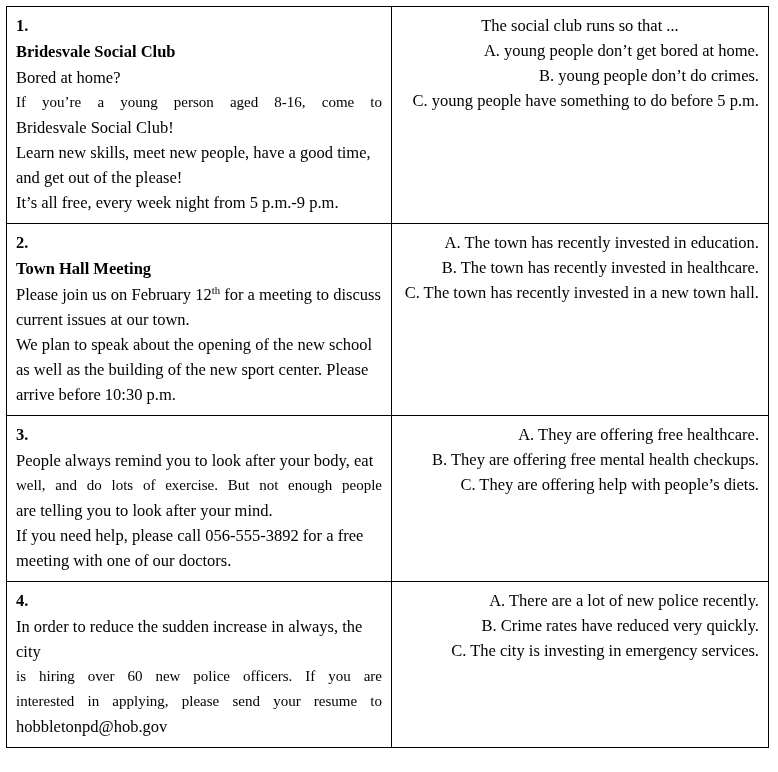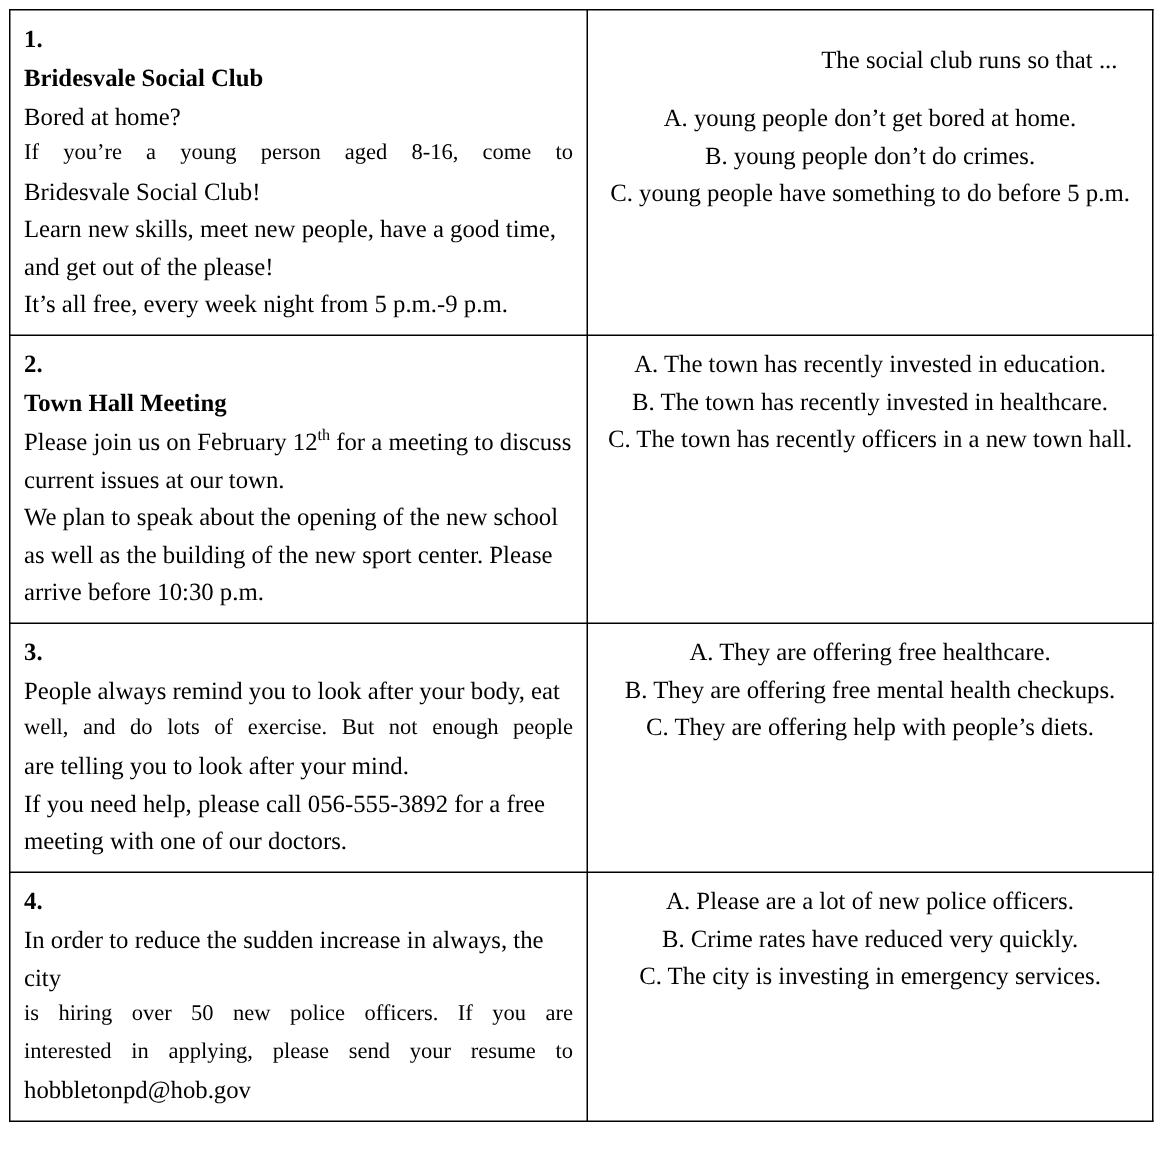--- a/index.html
+++ b/index.html
@@ -58,28 +58,28 @@
     margin: 0;
     text-align: justify;
     text-justify: inter-word;
   }
   .passage-line.plain {
     text-align: left;
   }
   .stem-line {
     font-size: 16.5px;
     line-height: 25px;
-    margin: 14px;
-    text-align: right;
+    margin: 0;
+    text-align: center;
   }
   .option-line {
     font-size: 16.5px;
     line-height: 25px;
     margin: 0;
-    text-align: center;
+    text-align: right;
   }
   sup.ordinal {
     font-size: 0.65em;
     vertical-align: super;
     line-height: 0;
   }
   
   .just-line {
     display: block;
     text-align: justify;
@@ -122,21 +122,21 @@
           <p class="passage-title">Town Hall Meeting</p>
           <p class="passage-line plain"><span>Please join us on February 12</span><sup class="ordinal">th</sup><span> for a meeting to discuss</span></p>
           <p class="passage-line plain">current issues at our town.</p>
           <p class="passage-line plain">We plan to speak about the opening of the new school</p>
           <p class="passage-line plain">as well as the building of the new sport center. Please</p>
           <p class="passage-line plain">arrive before 10:30 p.m.</p>
         </td>
         <td class="questions-cell">
           <p class="option-line">A. The town has recently invested in education.</p>
           <p class="option-line">B. The town has recently invested in healthcare.</p>
-          <p class="option-line">C. The town has recently officers in a new town hall.</p>
+          <p class="option-line">C. The town has recently invested in a new town hall.</p>
         </td>
       </tr>
 
       <tr>
         <td class="passage-cell">
           <p class="item-number">3.</p>
           <p class="passage-line plain">People always remind you to look after your body, eat</p>
           <p class="passage-line">
               <span class="just-line">well,  and  do  lots  of  exercise.  But  not  enough  people</span>
             </p>
@@ -149,29 +149,29 @@
           <p class="option-line">B. They are offering free mental health checkups.</p>
           <p class="option-line">C. They are offering help with people’s diets.</p>
         </td>
       </tr>
 
       <tr>
         <td class="passage-cell">
           <p class="item-number">4.</p>
           <p class="passage-line plain">In order to reduce the sudden increase in always, the city</p>
           <p class="passage-line">
-              <span class="just-line">is  hiring  over  50  new  police  officers.  If  you  are</span>
+              <span class="just-line">is  hiring  over  60  new  police  officers.  If  you  are</span>
             </p>
           <p class="passage-line">
               <span class="just-line">interested  in  applying,  please  send  your  resume  to</span>
             </p>
           <p class="passage-line plain">hobbletonpd@hob.gov</p>
         </td>
         <td class="questions-cell">
-          <p class="option-line">A. Please are a lot of new police officers.</p>
+          <p class="option-line">A. There are a lot of new police recently.</p>
           <p class="option-line">B. Crime rates have reduced very quickly.</p>
           <p class="option-line">C. The city is investing in emergency services.</p>
         </td>
       </tr>
 
     </tbody>
   </table>
 </div>
 
 </body></html>

